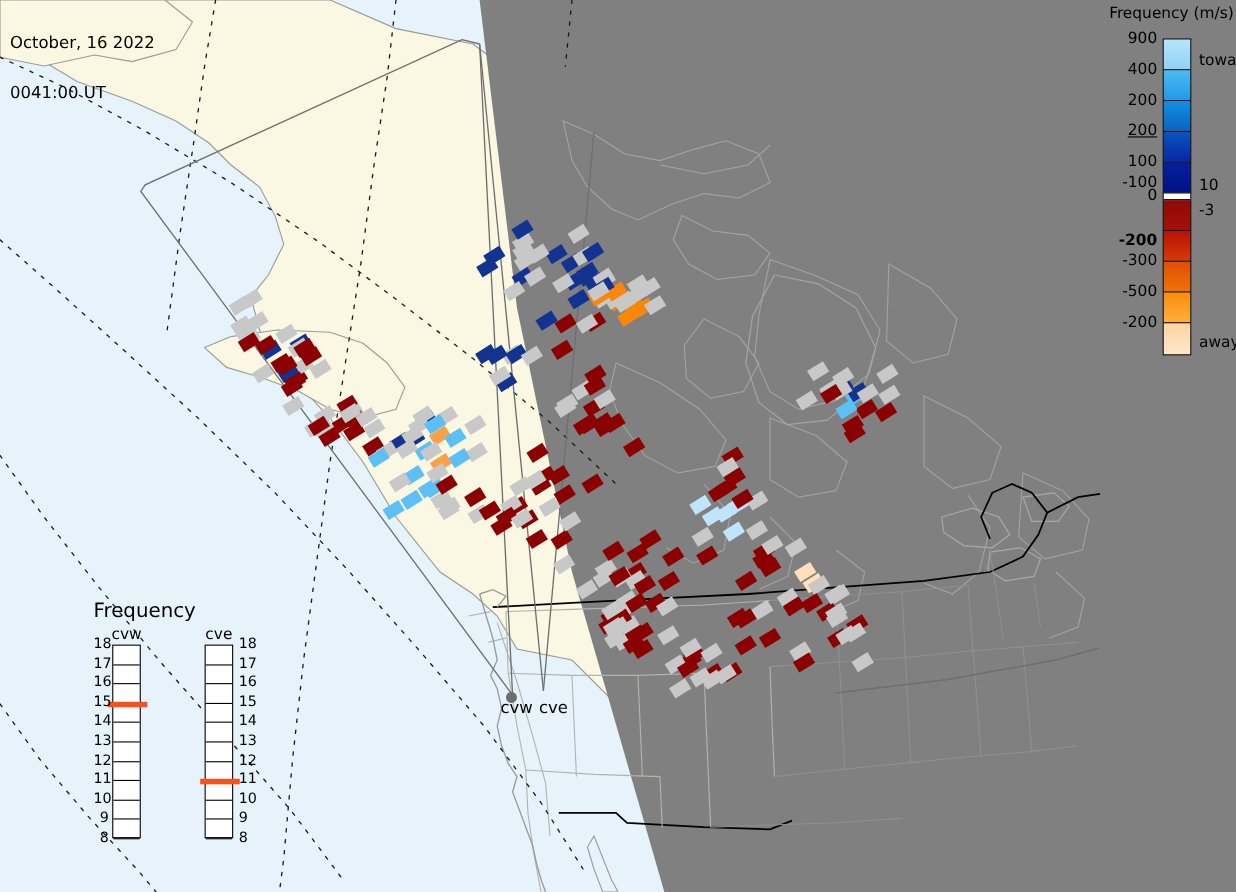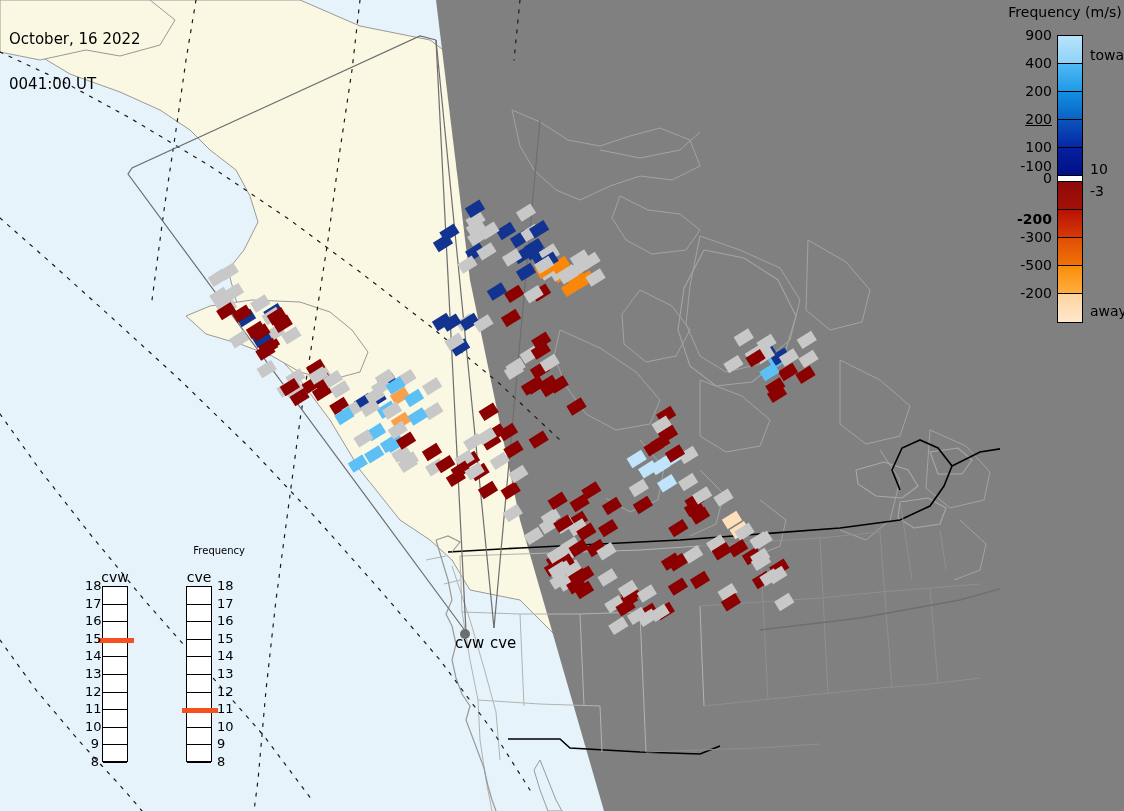--- a/index.html
+++ b/index.html
@@ -24,22 +24,22 @@
               border:1px solid #000;box-sizing:border-box;}
   .cb-cell{width:100%;box-sizing:border-box;border-bottom:1px solid #000;}
   .cb-cell:last-child{border-bottom:none;}
   .cb-tick{position:absolute;right:72px;font-size:14px;color:#000;
            text-align:right;white-space:nowrap;transform:translateY(-50%);}
   .cb-rlab{position:absolute;left:90px;font-size:14px;color:#000;
            white-space:nowrap;transform:translateY(-50%);}
 
   
   #freq{position:absolute;left:85px;top:545px;width:160px;height:245px;}
-  #freq-title{position:absolute;left:0;top:0;width:160px;text-align:right;
-              font-size:10px;color:#000;}
+  #freq-title{position:absolute;left:0;top:0;width:160px;text-align:left;
+              font-size:18px;color:#000;}
   .fq-col{position:absolute;top:24px;width:60px;}
   .fq-name{text-align:center;font-size:14px;color:#000;height:17px;line-height:17px;}
   .fq-bar{position:relative;width:26px;height:176px;border:1px solid #000;
           box-sizing:border-box;background:#fff;}
   .fq-seg{border-bottom:1px solid #000;box-sizing:border-box;width:100%;}
   .fq-seg:last-child{border-bottom:none;}
   .fq-mark{position:absolute;height:5px;background:#f4511e;}
   .fq-lab{position:absolute;font-size:13px;color:#000;line-height:10px;
           transform:translateY(-50%);white-space:nowrap;}
 </style>

